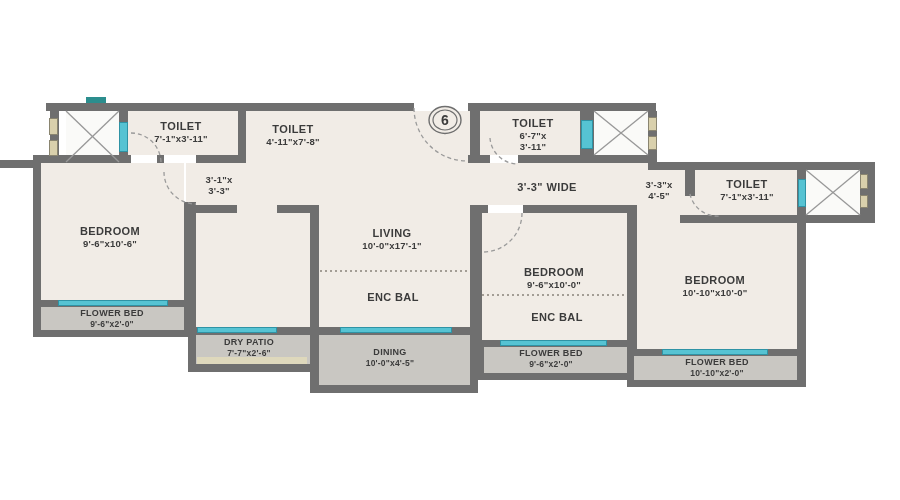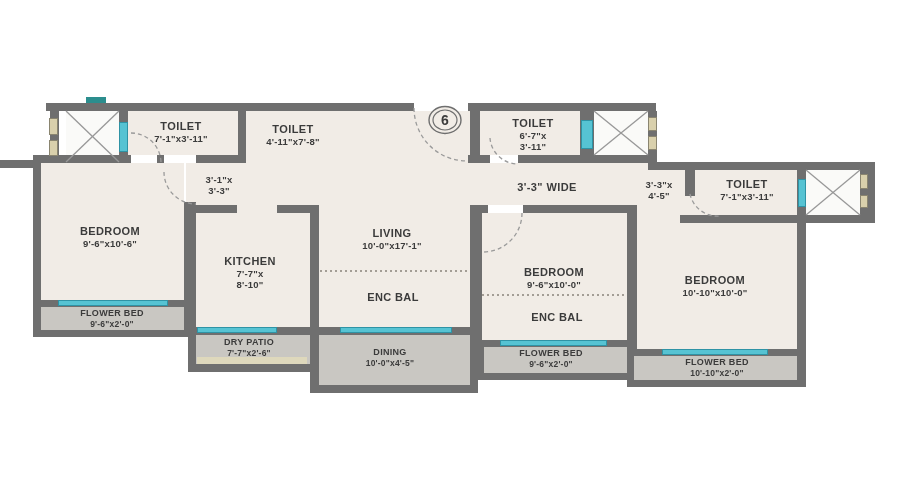--- a/index.html
+++ b/index.html
@@ -169,25 +169,20 @@
     <div class="rname">3'-3" WIDE</div>
   </div>
   <div class="lbl" style="left:659px;top:179px;">
     <div class="rdims">3'-3"x</div>
     <div class="rdims">4'-5"</div>
   </div>
   <div class="lbl" style="left:110px;top:225px;">
     <div class="rname">BEDROOM</div>
     <div class="rdims">9'-6"x10'-6"</div>
   </div>
-  <div class="lbl" style="left:250px;top:255px;">
-    <div class="rname">KITCHEN</div>
-    <div class="rdims">7'-7"x</div>
-    <div class="rdims">8'-10"</div>
-  </div>
   <div class="lbl" style="left:392px;top:227px;">
     <div class="rname">LIVING</div>
     <div class="rdims">10'-0"x17'-1"</div>
   </div>
   <div class="lbl" style="left:393px;top:291px;">
     <div class="rname">ENC BAL</div>
   </div>
   <div class="lbl" style="left:554px;top:266px;">
     <div class="rname">BEDROOM</div>
     <div class="rdims">9'-6"x10'-0"</div>

